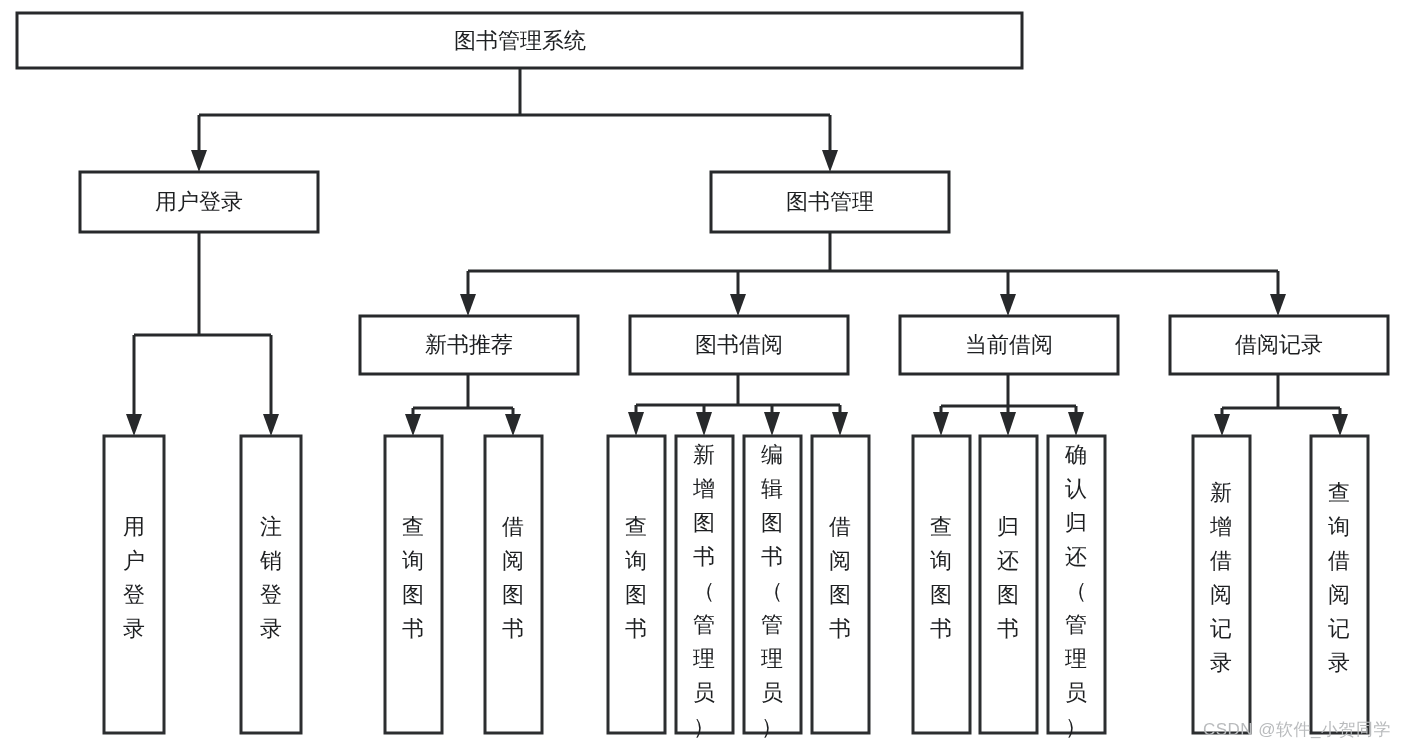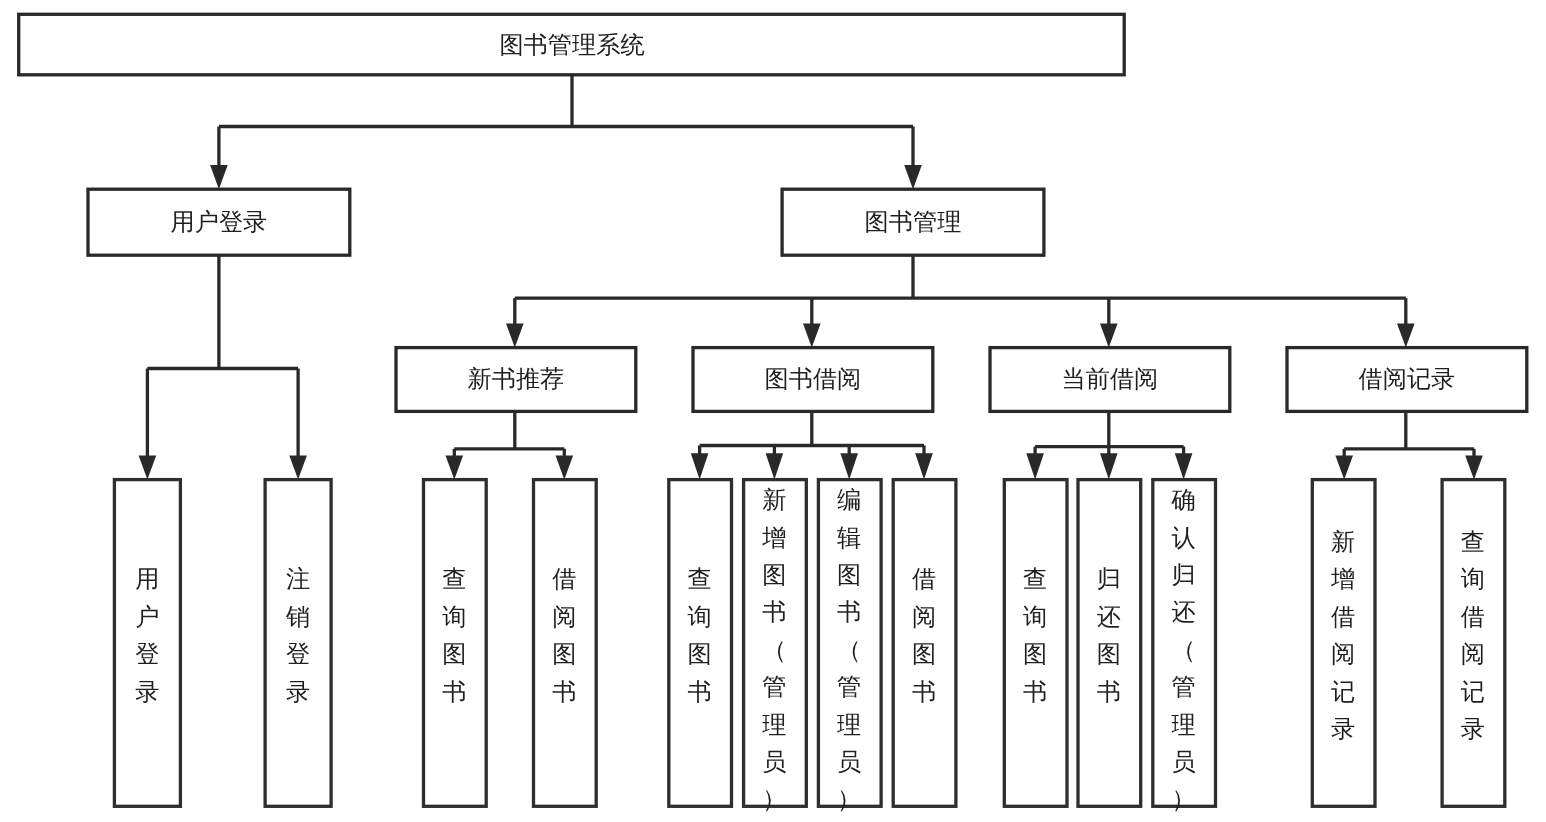--- a/index.html
+++ b/index.html
@@ -234,13 +234,14 @@
       <rect class="node-box-thin" x="1193" y="436" width="57" height="297"></rect>
       <text class="node-label-v" x="1221" y="500"><tspan x="1221" y="500">新</tspan><tspan x="1221" y="534">增</tspan><tspan x="1221" y="568">借</tspan><tspan x="1221" y="602">阅</tspan><tspan x="1221" y="636">记</tspan><tspan x="1221" y="670">录</tspan></text>
     </g>
 
     <g>
       <rect class="node-box-thin" x="1311" y="436" width="57" height="297"></rect>
       <text class="node-label-v" x="1339" y="500"><tspan x="1339" y="500">查</tspan><tspan x="1339" y="534">询</tspan><tspan x="1339" y="568">借</tspan><tspan x="1339" y="602">阅</tspan><tspan x="1339" y="636">记</tspan><tspan x="1339" y="670">录</tspan></text>
     </g>
   </svg>
 
+  <div class="watermark">CSDN @软件_小贺同学</div>
 </div>
 
 </body></html>

